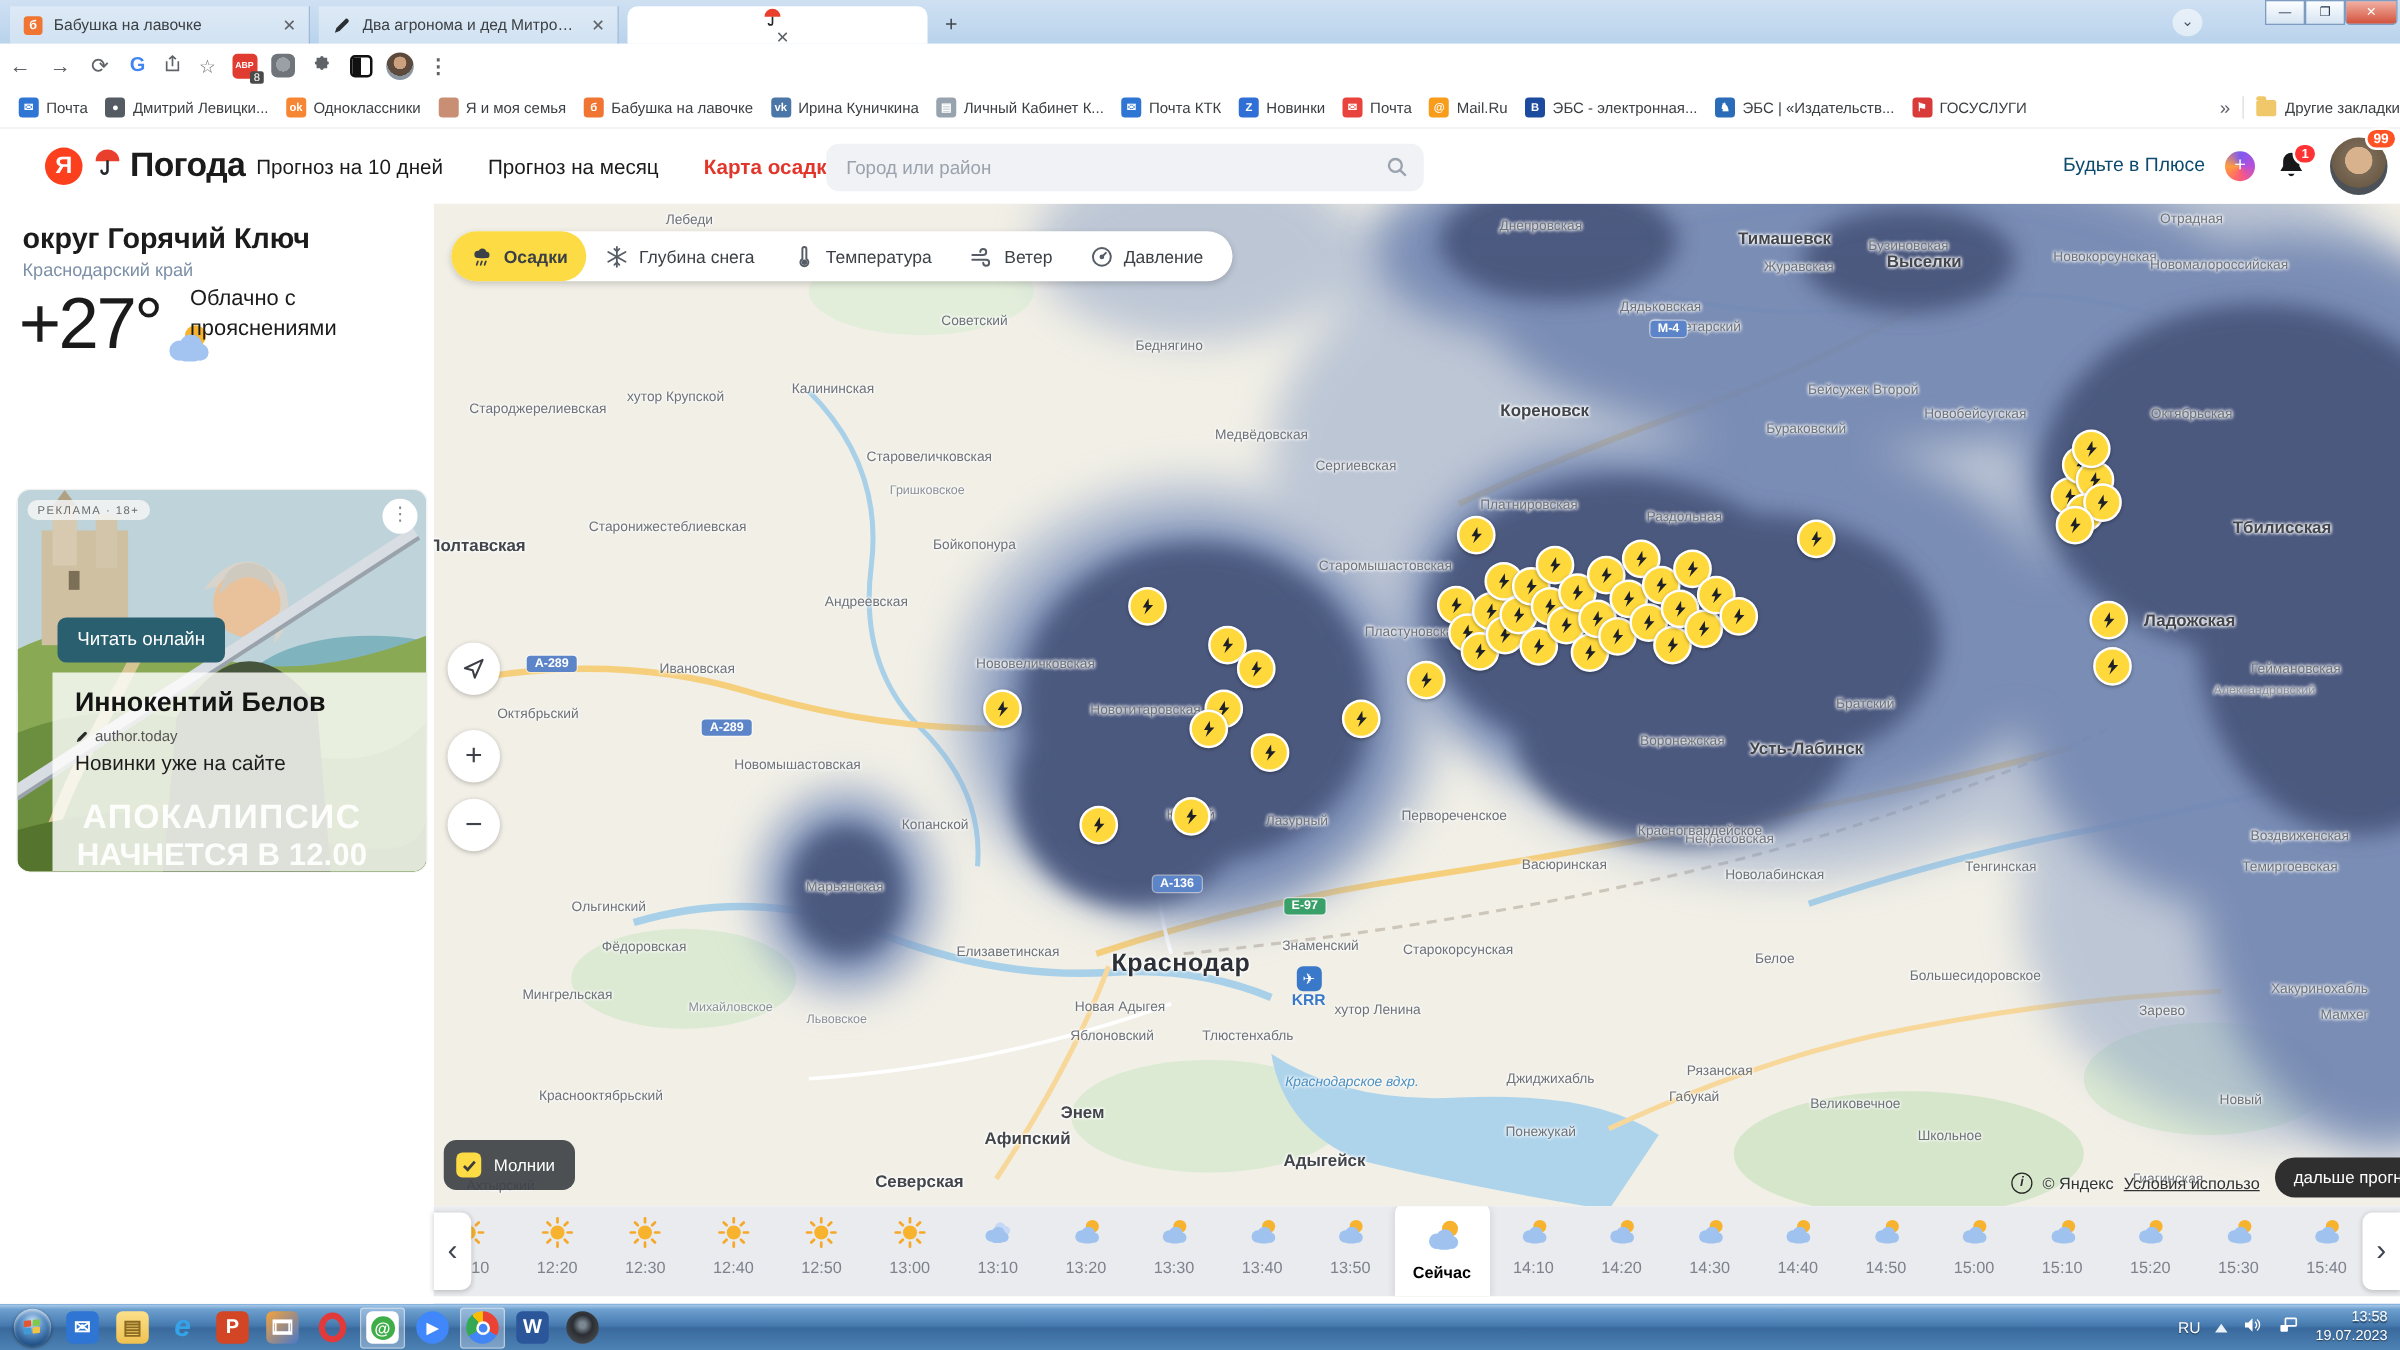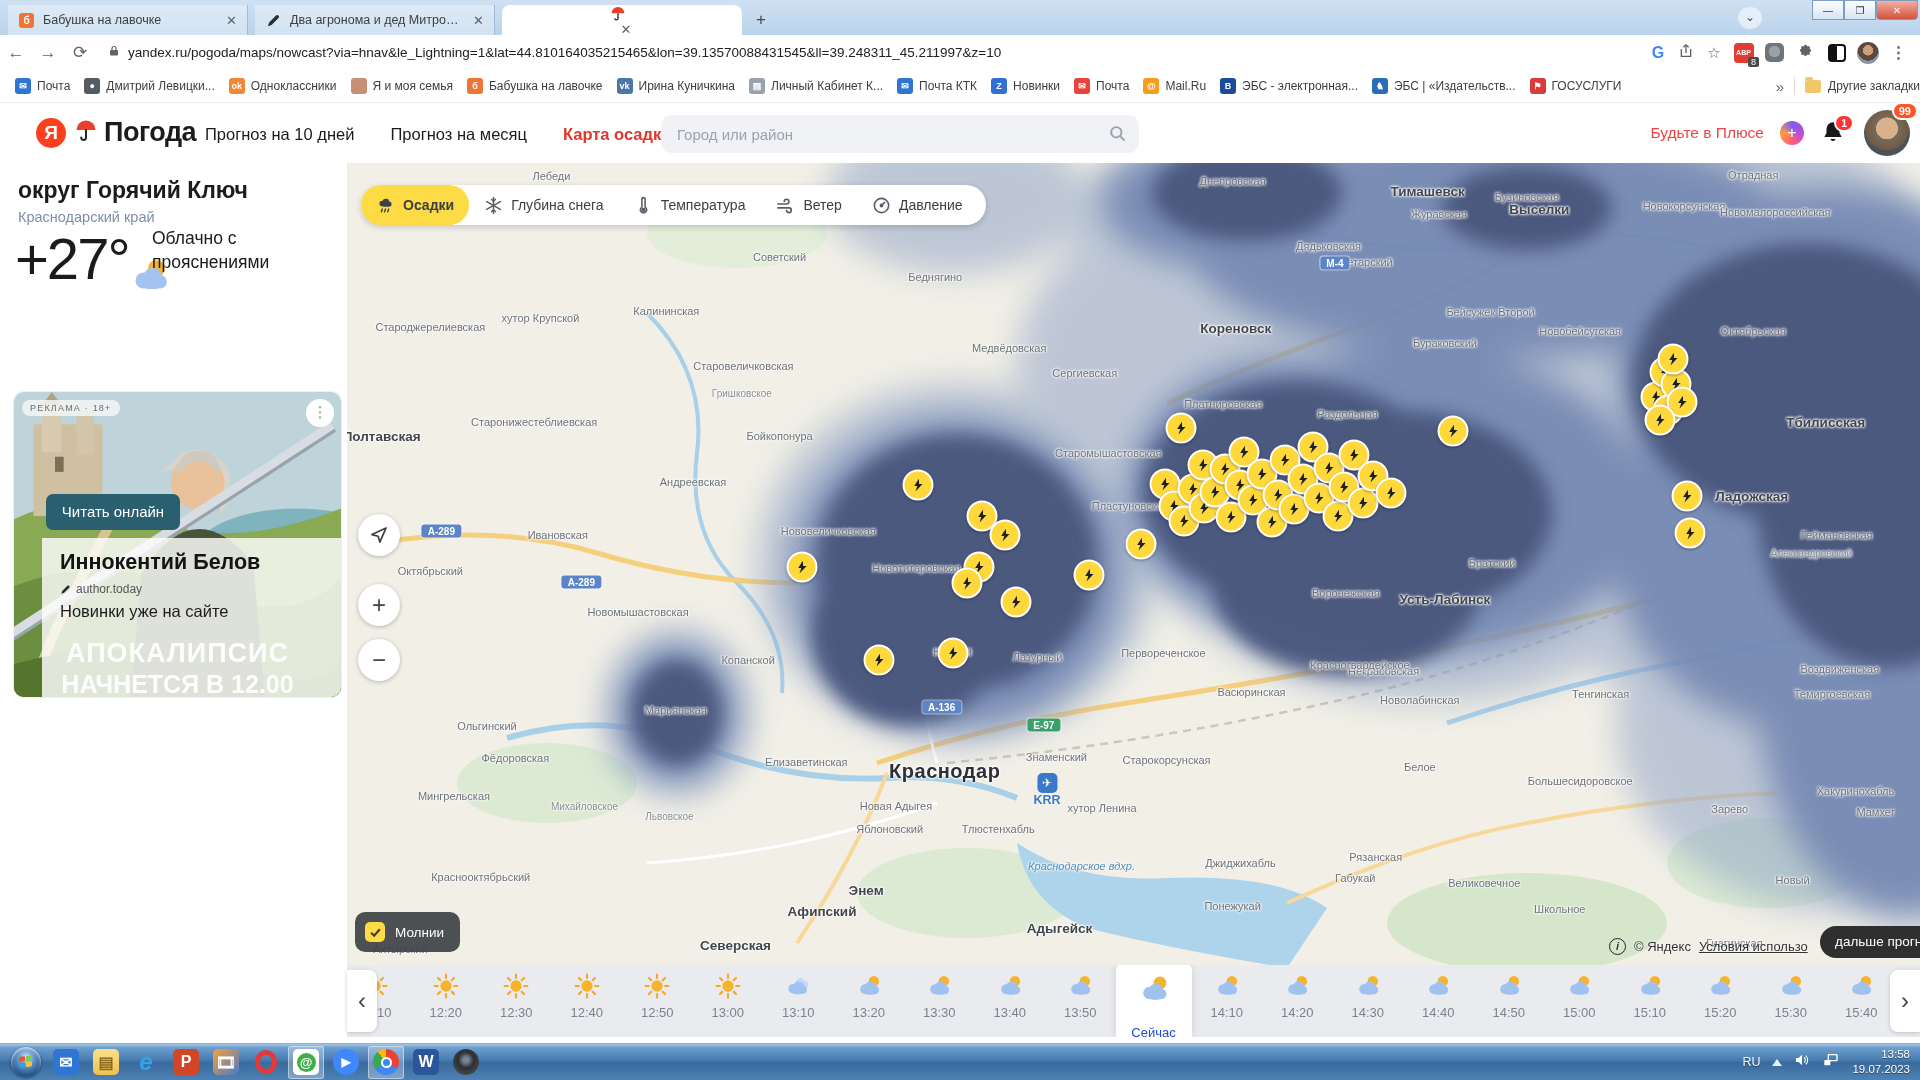--- a/index.html
+++ b/index.html
@@ -62,21 +62,21 @@
   .logo-text { font-size:27px; font-weight:bold; color:#1b1b1b; letter-spacing:-.5px; }
   #pgnav { position:absolute; left:205px; top:22px; display:flex; gap:36px; font-size:16.5px; color:#1b1b1b; }
   #pgnav .nav-active { color:#e0362b; font-weight:bold; }
   #searchbox { position:absolute; left:661px; top:12px; width:478px; height:38px; background:#f0f2f5;
     border-radius:10px; }
   #searchbox input { position:absolute; inset:0; background:transparent; border:none; outline:none;
     padding:0 40px 0 16px; font-size:15px; color:#333; font-family:inherit; }
   #searchbox input::placeholder { color:#9aa2ad; }
   .mag { position:absolute; right:12px; top:9px; }
   #hdr-right { position:absolute; right:10px; top:0; height:60px; display:flex; align-items:center; gap:16px; }
-  .plus-label { font-size:15.5px; color:#ef4444; }
+  .plus-label { font-size:15.5px; color:#0c4a6e; }
   .plus-ic { width:24px; height:24px; border-radius:50%; color:#fff; font-size:16px; text-align:center; line-height:23px;
     background:conic-gradient(#7d5bf0,#b84fd8,#ff5c77,#ff9c3f,#7d5bf0); }
   .bell-wrap { position:relative; width:28px; height:28px; }
   .badge-red { position:absolute; top:-5px; right:-6px; background:#f33; color:#fff; border-radius:9px;
     font-size:10.5px; padding:1px 5px; font-weight:bold; border:2px solid #fff; }
   .hdr-avatar { position:relative; width:46px; height:46px; border-radius:50%;
     background:radial-gradient(circle at 50% 40%, #d8b28c 30%, #7a6a55 31%, #6b5b47 60%, #4c5258 61%); }
   .badge-orange { position:absolute; top:-8px; right:-8px; background:#ff5326; color:#fff; border-radius:10px;
     font-size:11px; font-weight:bold; padding:1px 5px; border:2px solid #fff; }
 
@@ -146,21 +146,21 @@
   #map-tooltip { position:absolute; left:1473px; top:763px; width:120px; height:32px; background:#2f2f2f; color:#fff;
     border-radius:16px 0 0 16px; font-size:13.5px; line-height:32px; padding-left:15px; white-space:nowrap; z-index:7; }
 
   
   #timeline { position:absolute; left:347px; top:965px; width:1573px; height:72px; background:#e9ebef; z-index:6; }
   #titems { position:absolute; left:-7px; top:0; right:0; height:72px; display:flex; overflow:hidden; }
   .titem { width:70.5px; flex:0 0 auto; text-align:center; padding-top:8px; }
   .titem .t-time { font-size:13px; color:#7d828c; margin-top:2px; }
   .titem.now { width:76px; background:#fff; border-radius:10px 10px 0 0; margin-top:-4px; padding-top:12px;
     box-shadow:0 2px 8px rgba(0,0,0,.12); }
-  .titem.now .t-time { color:#1d4ed8; font-weight:normal; margin-top:16px; }
+  .titem.now .t-time { color:#000000; font-weight:bold; margin-top:0; }
   .tchevron { position:absolute; top:5px; width:30px; height:62px; background:#fff; box-shadow:0 1px 4px rgba(0,0,0,.18);
     display:flex; align-items:center; justify-content:center; font-size:24px; color:#3e4450; z-index:8; }
   .tchevron.left { left:0; border-radius:0 8px 8px 0; }
   .tchevron.right { right:0; border-radius:8px 0 0 8px; }
 
   
   #taskbar { position:absolute; left:0; top:1043px; width:1920px; height:37px;
     background:linear-gradient(#a7c8e8 0%, #6d9fce 10%, #477bb0 45%, #3a6a9d 52%, #4d82b4 100%);
     border-top:1px solid #86b3dd; display:flex; align-items:center; }
   .tb-app { width:36px; height:33px; margin:0 2px; display:flex; align-items:center; justify-content:center; border-radius:3px; }
@@ -219,29 +219,20 @@
       <div class="winbtn">—</div>
       <div class="winbtn">❐</div>
       <div class="winbtn close">✕</div>
     </div>
   </div>
 
   <div id="urlrow">
     <div class="navbtn">←</div>
     <div class="navbtn">→</div>
     <div class="navbtn">⟳</div>
-    <div id="urlbox">
-      <span class="oicon">
-        <svg width="12" height="14" viewBox="0 0 24 24">
-            <rect x="4" y="10" width="16" height="11" rx="2" fill="#5f6368"></rect>
-            <path d="M8 10 V7 a4 4 0 0 1 8 0 v3" stroke="#5f6368" stroke-width="2.4" fill="none"></path>
-          </svg>
-      </span>
-      <span class="url-text">yandex.ru/pogoda/maps/nowcast?via=hnav&amp;le_Lightning=1&amp;lat=44.810164035215465&amp;lon=39.13570088431545&amp;ll=39.248311_45.211997&amp;z=10</span>
-    </div>
     <span class="oicon" style="font-weight:bold;color:#4285f4;font-size:16px;">G</span>
     <span class="oicon">
       <svg width="16" height="16" viewBox="0 0 24 24" fill="none" stroke="#5f6368" stroke-width="2">
           <path d="M5 9 v11 h14 V9"></path>
           <path d="M12 15 V3"></path>
           <path d="M8 6.5 L12 2.8 16 6.5"></path>
         </svg>
     </span>
     <span class="oicon">☆</span>
     <div id="extrow">

